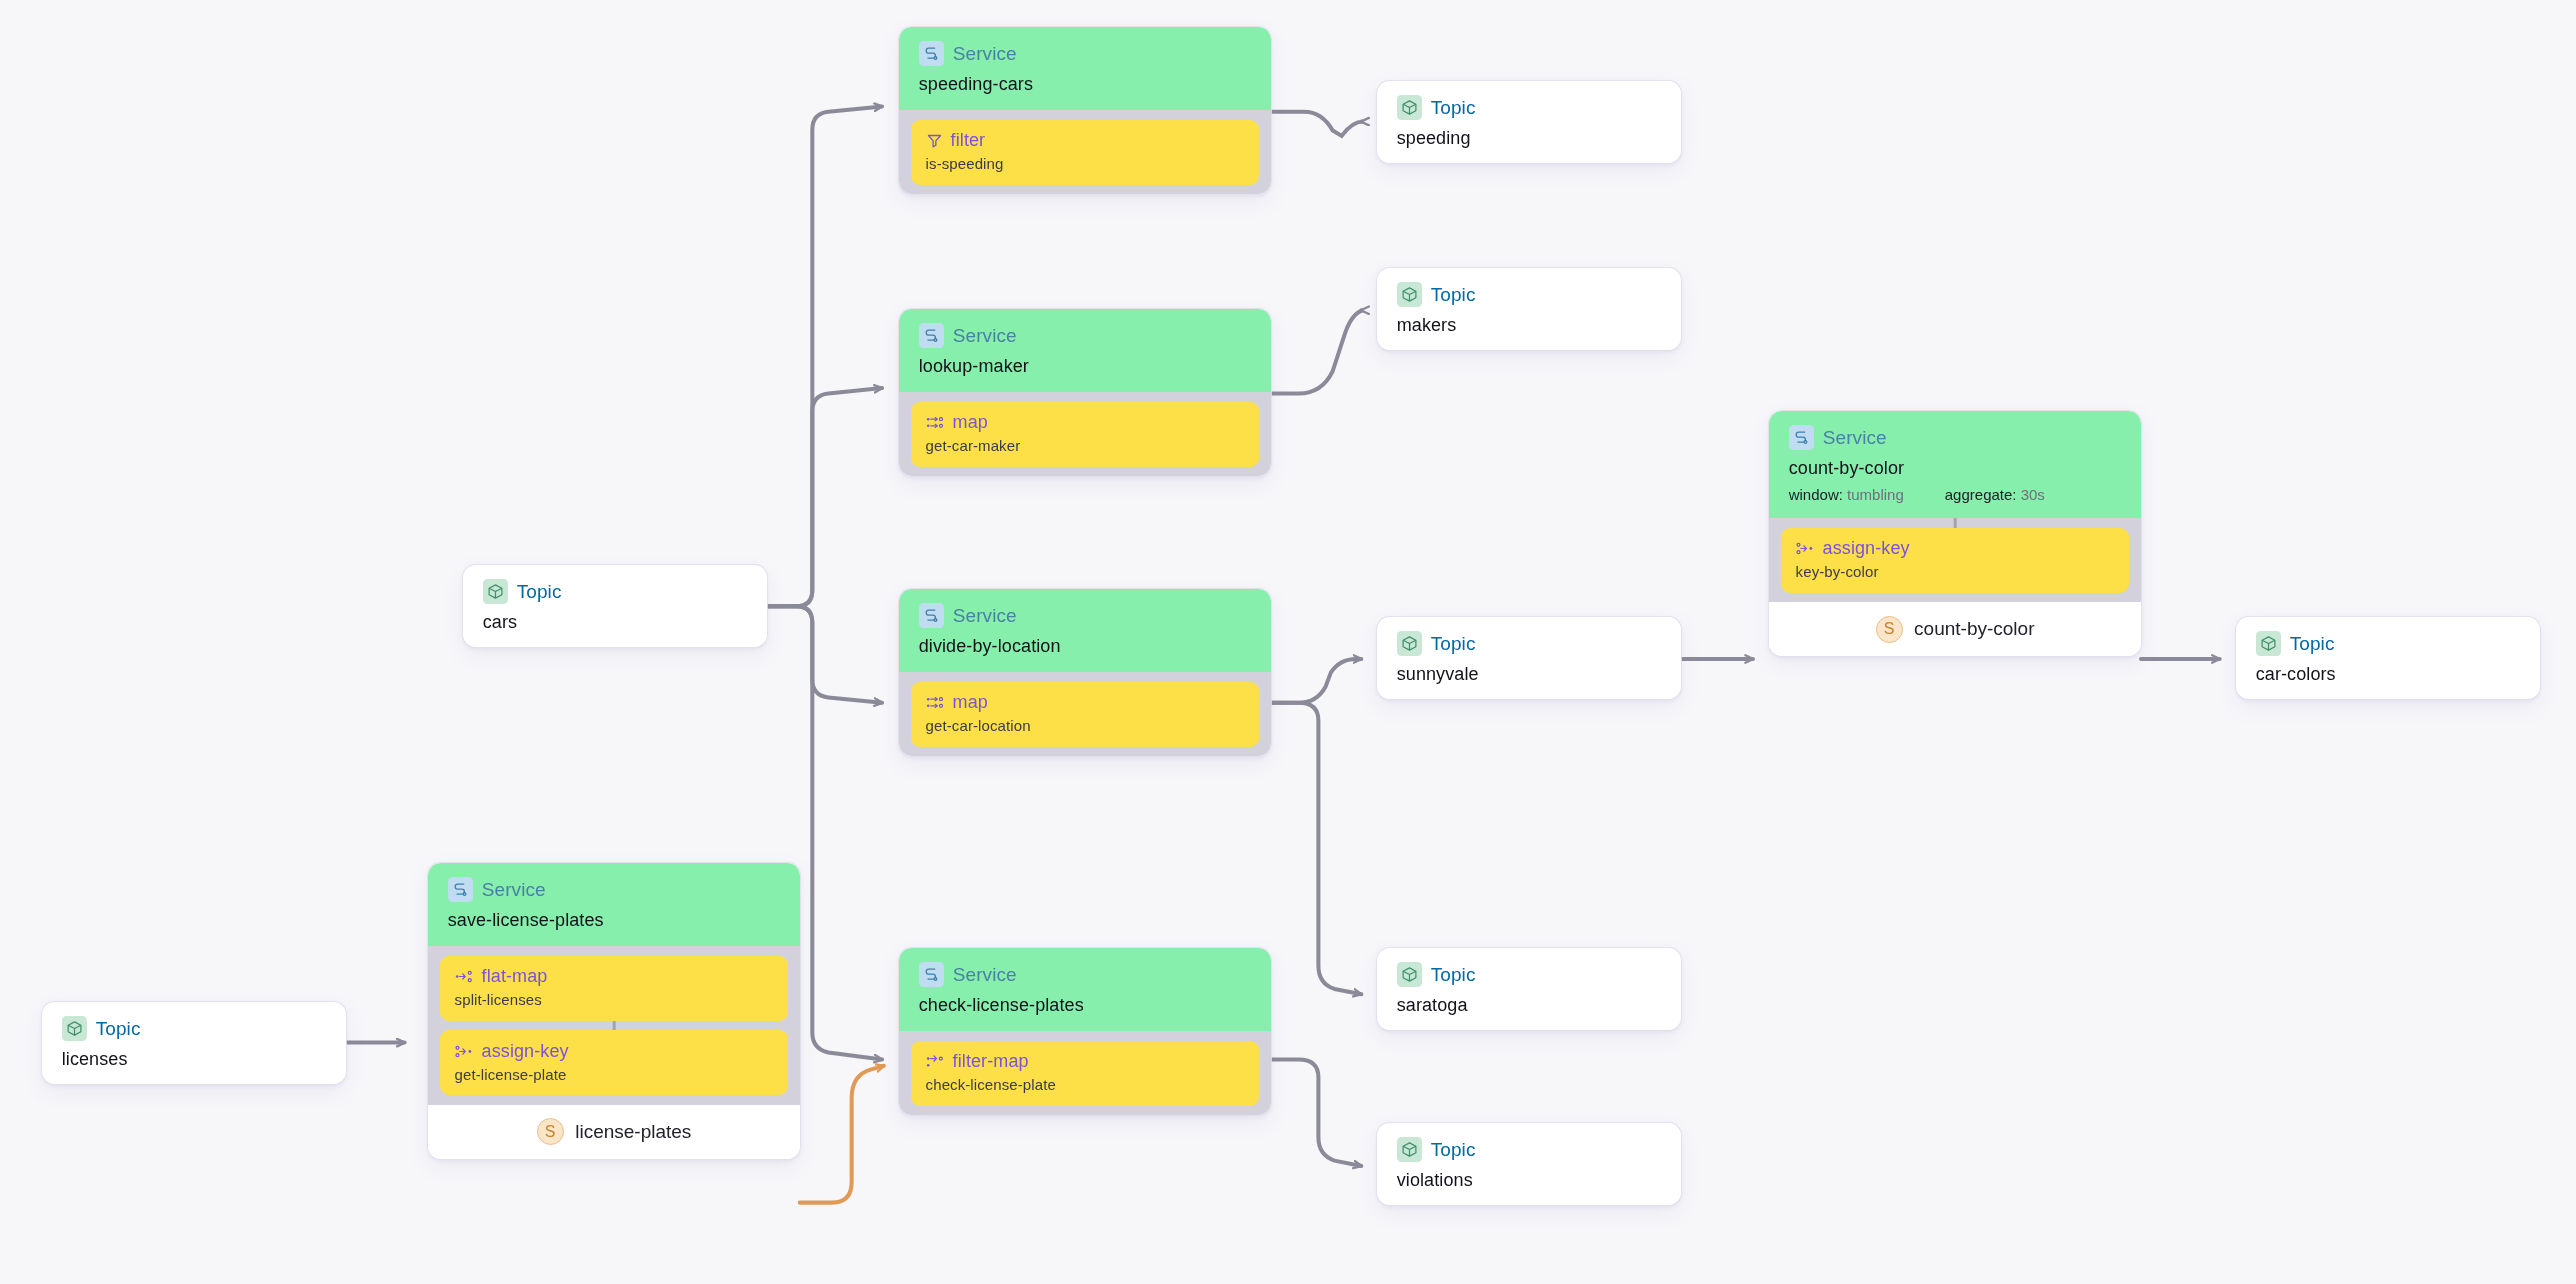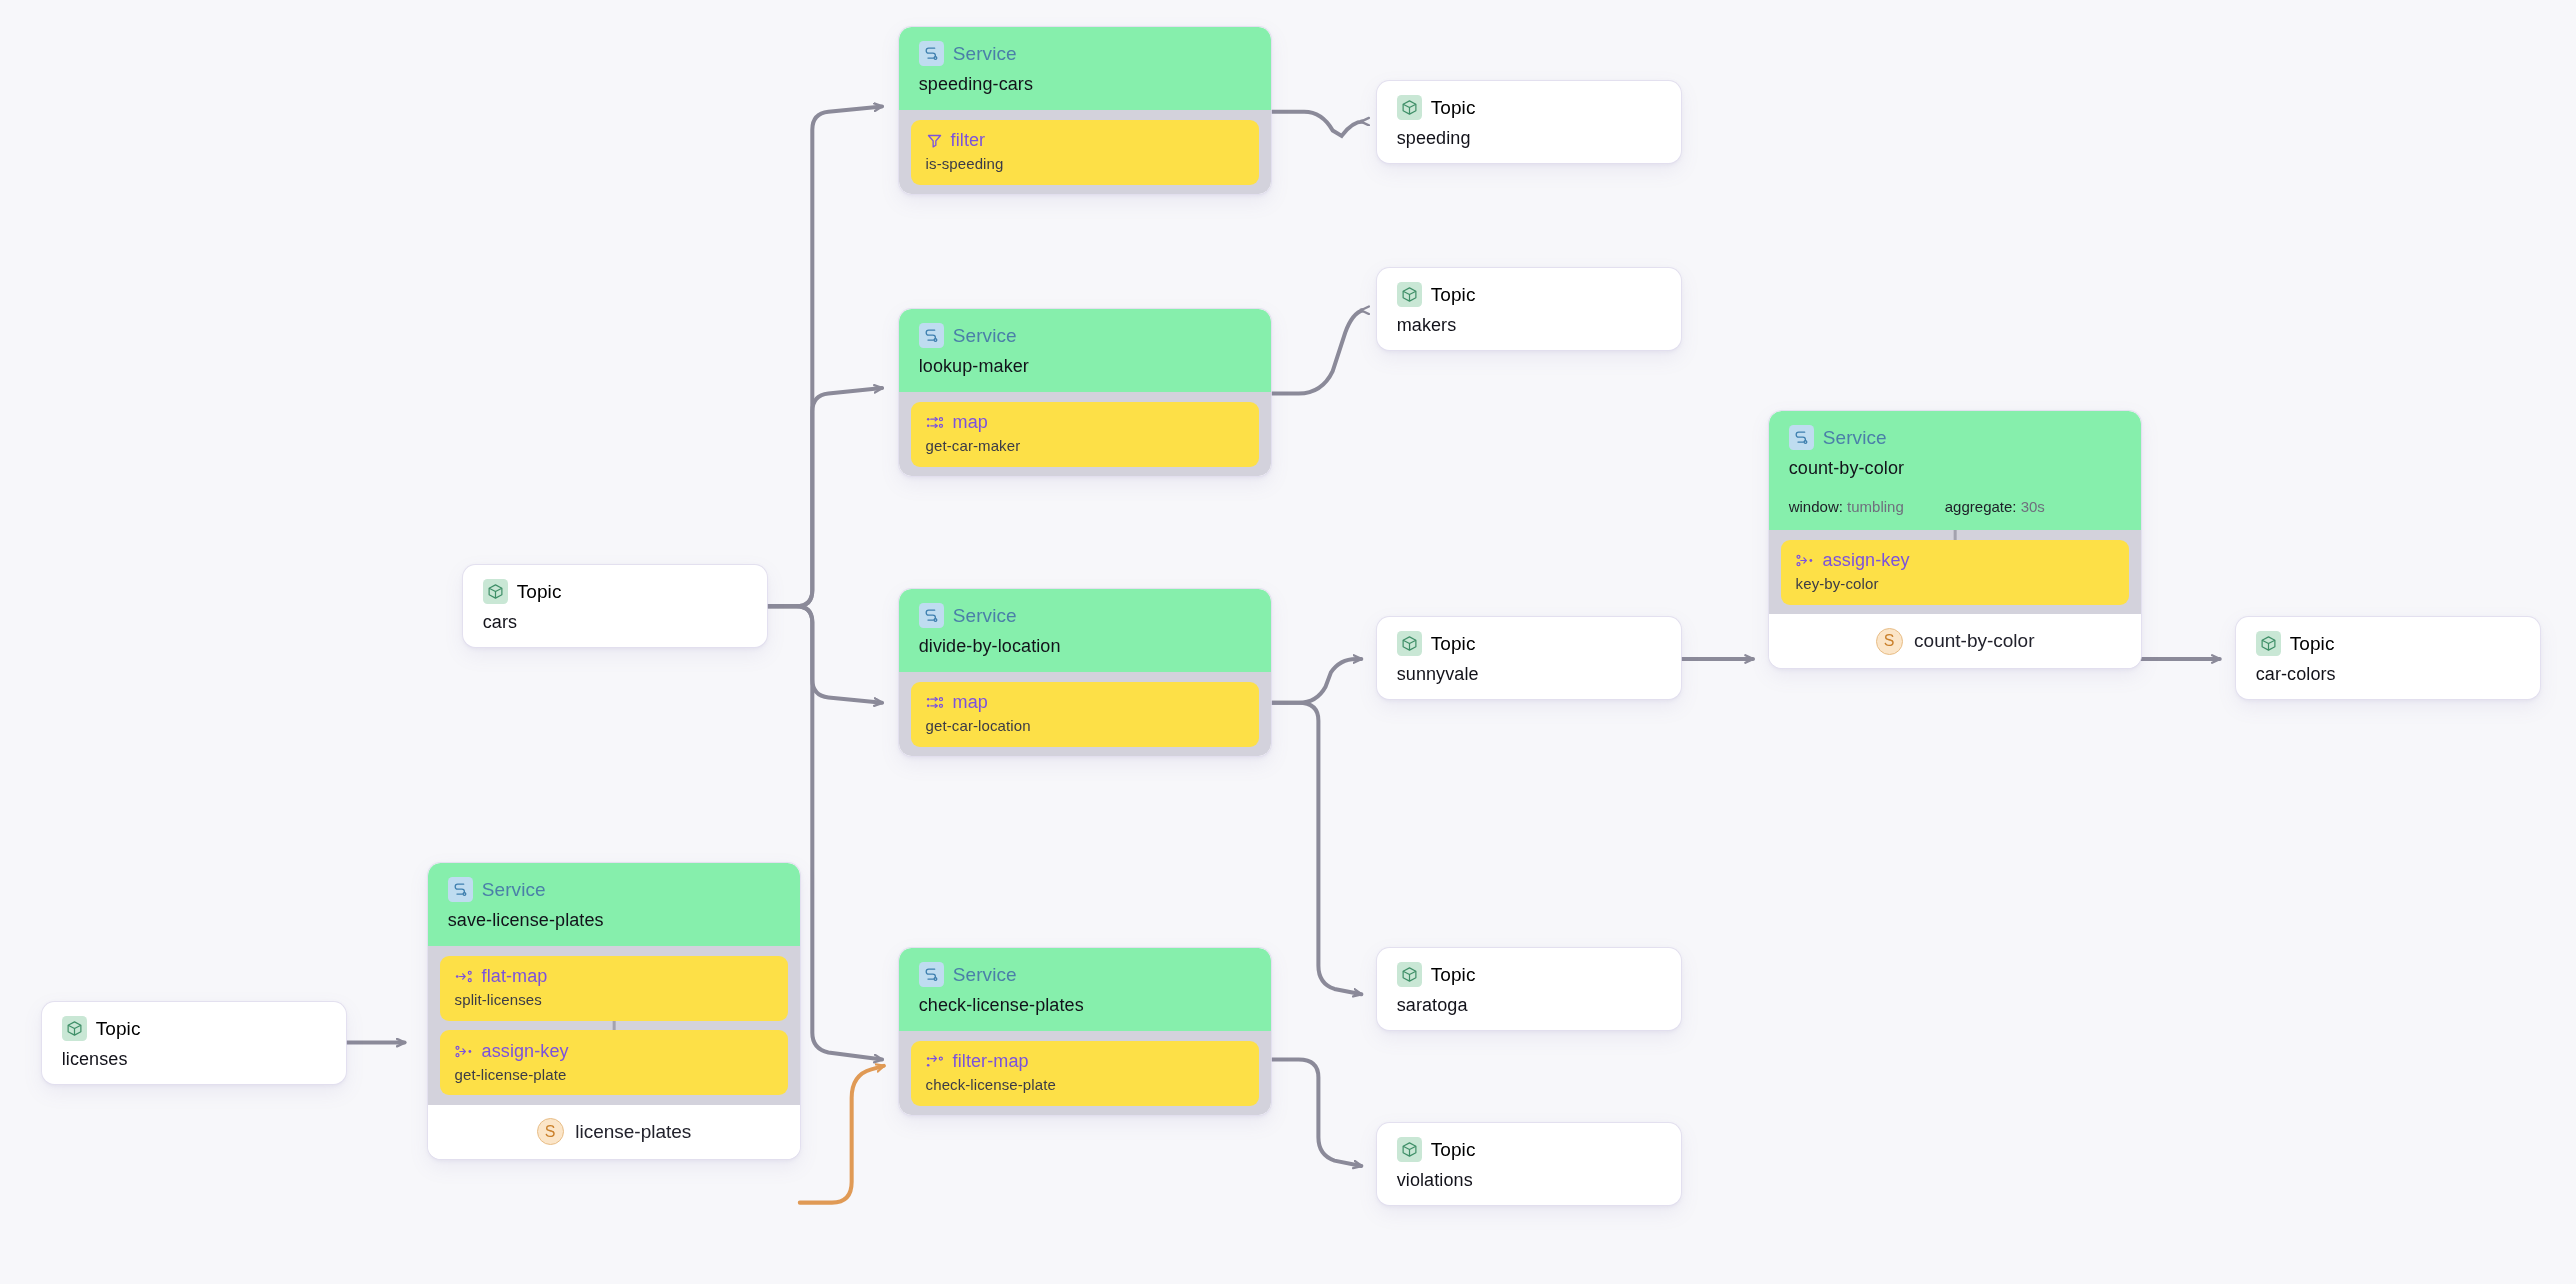--- a/index.html
+++ b/index.html
@@ -48,36 +48,36 @@
   }
   .badge-ico {
     width: 25px; height: 25px;
     border-radius: 4.5px;
     display: flex; align-items: center; justify-content: center;
     flex: 0 0 auto;
   }
   .badge-ico.topic { background: #c9e7d5; }
   .badge-ico.service { background: #bfdcf0; }
   .type-label { font-size: 19px; letter-spacing: 0.1px; }
-  .type-label.topic { color: #000000; text-align: right; }
+  .type-label.topic { color: #0369a1; text-align: right; }
   .type-label.service { color: #4a7fa8; }
   .node-title {
     font-size: 18px;
     color: #12121a;
     letter-spacing: 0.1px;
     line-height: 1.15;
   }
 
   
   .service-node { display: flex; flex-direction: column; overflow: hidden; }
   .svc-head { padding: 14.3px 19.7px 15px 19.7px; background: #86efac; border-radius: 12.5px 12.5px 0 0; }
   .svc-meta {
     display: flex;
     gap: 41px;
-    margin-top: 19px;
+    margin-top: 7px;
     font-size: 15px;
   }
   .svc-meta .mk { color: #1d1d26; }
   .svc-meta .mv { color: #6f6f7d; }
   .ops {
     background: #d3d2dc;
     padding: 9.8px 11.6px;
     display: flex;
     flex-direction: column;
     gap: 9.8px;

